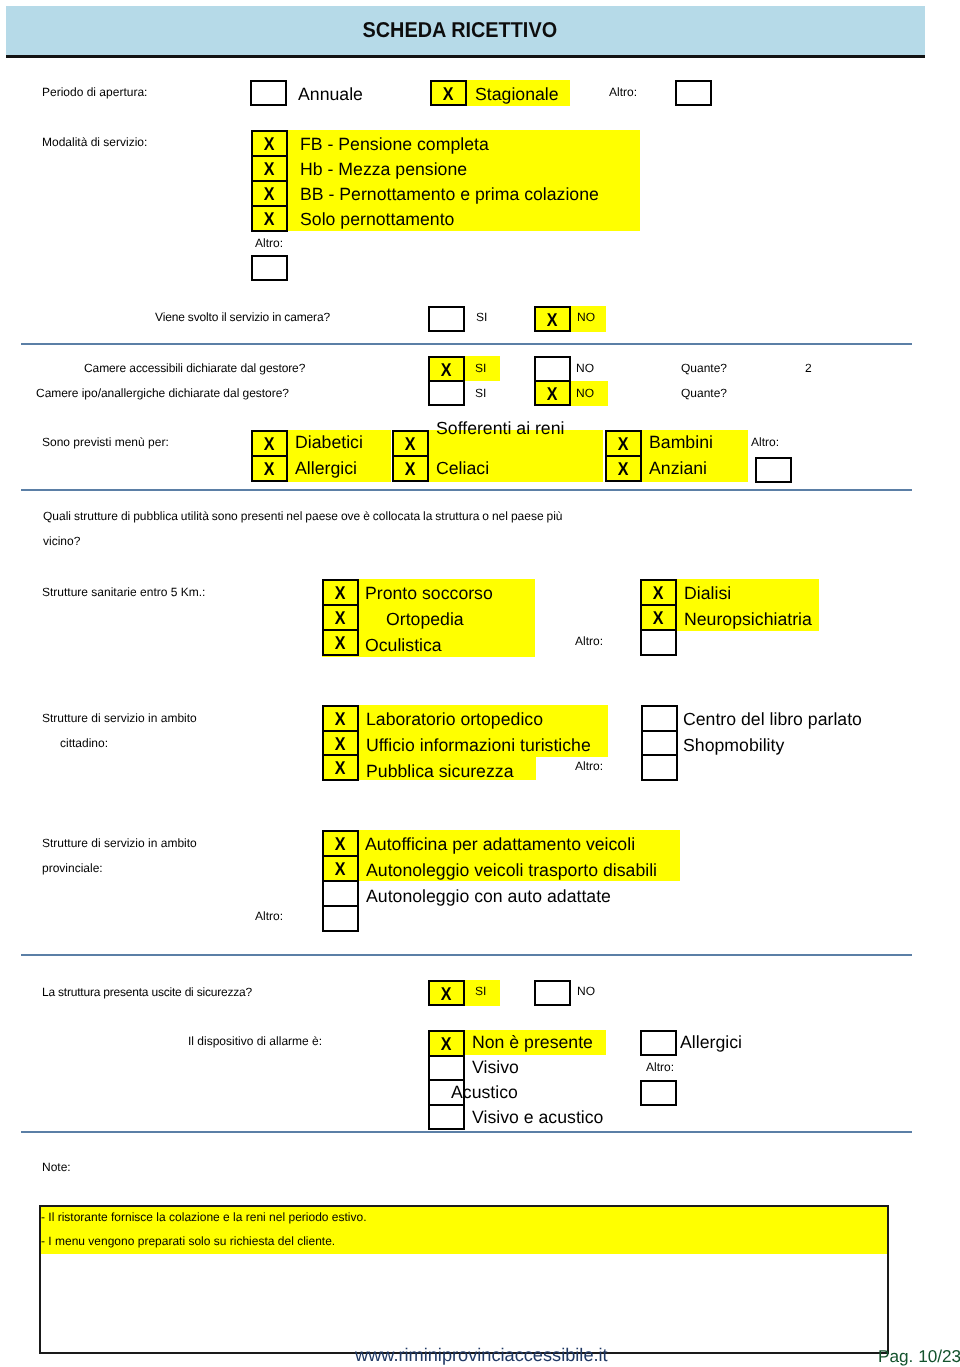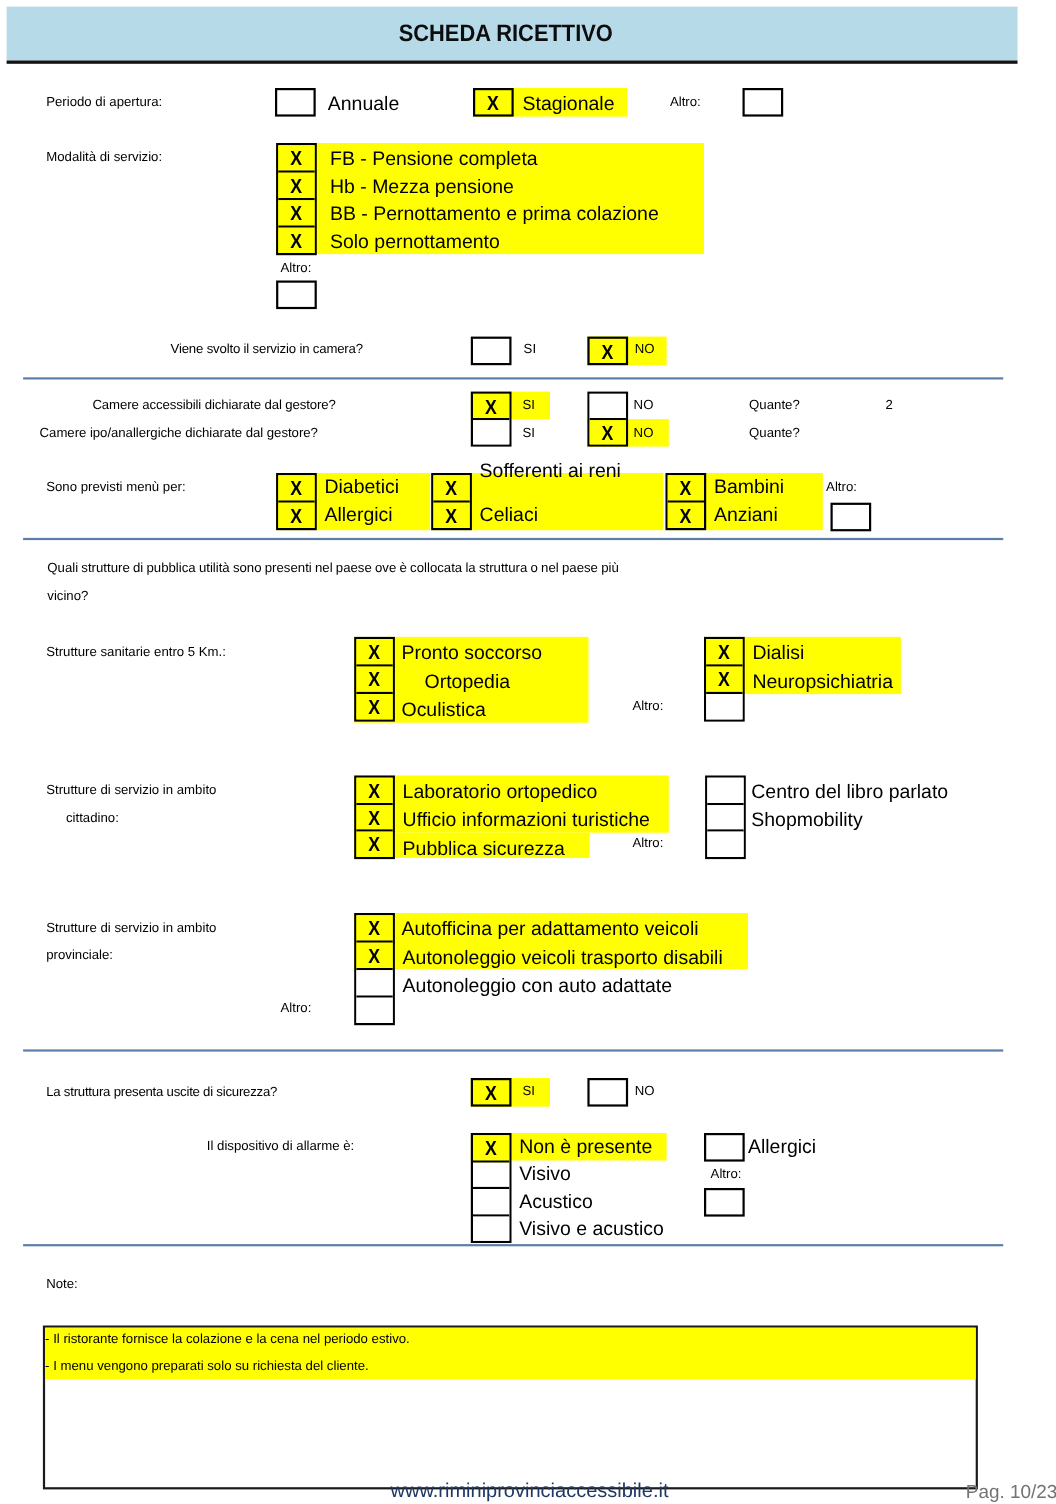--- a/index.html
+++ b/index.html
@@ -249,29 +249,29 @@
 <div class="abs cbstack" style="left:428px;top:1030px;height:100.4px;">
   <div class="cb on">
       <span>X</span>
     </div>
   <div class="cb"></div>
   <div class="cb"></div>
   <div class="cb"></div>
 </div>
 <div class="abs txt" style="left:472px;top:1034px;">Non è presente</div>
 <div class="abs txt" style="left:472px;top:1059px;">Visivo</div>
-<div class="abs txt" style="left:472px;top:1084px;">Acustico</div>
+<div class="abs txt" style="left:451px;top:1084px;">Acustico</div>
 <div class="abs txt" style="left:472px;top:1109px;">Visivo e acustico</div>
 <div class="abs cb" style="left:640px;top:1030px;"></div>
 <div class="abs txt" style="left:680px;top:1034px;">Allergici</div>
 <div class="abs lbl" style="left:646px;top:1061px;">Altro:</div>
 <div class="abs cb" style="left:640px;top:1080px;"></div>
 
 <div class="abs sep" style="left:21px;top:1131px;width:891px;"></div>
 
 <div class="abs lbl" style="left:42px;top:1161px;">Note:</div>
 <div class="abs" id="note-box" style="left:39px;top:1205px;width:850px;height:149px;border:2px solid #1a1a1a;box-sizing:border-box;"></div>
 <div class="abs hl" style="left:41px;top:1207px;width:846px;height:47px;"></div>
-<div class="abs lbl" style="left:41px;top:1211px;">- Il ristorante fornisce la colazione e la cena nel periodo estivo.</div>
+<div class="abs lbl" style="left:41px;top:1211px;">- Il ristorante fornisce la colazione e la reni nel periodo estivo.</div>
 <div class="abs lbl" style="left:41px;top:1235px;">- I menu vengono preparati solo su richiesta del cliente.</div>
 
 <div class="abs" style="left:355px;top:1345px;font-size:18.2px;color:#1f3864;white-space:nowrap;">www.riminiprovinciaccessibile.it</div>
-<div class="abs" style="left:878px;top:1346px;font-size:17.2px;color:#737373;white-space:nowrap;">Pag. 10/23</div>
+<div class="abs" style="left:878px;top:1346px;font-size:17.2px;color:#14532d;white-space:nowrap;">Pag. 10/23</div>
 
 </body></html>

